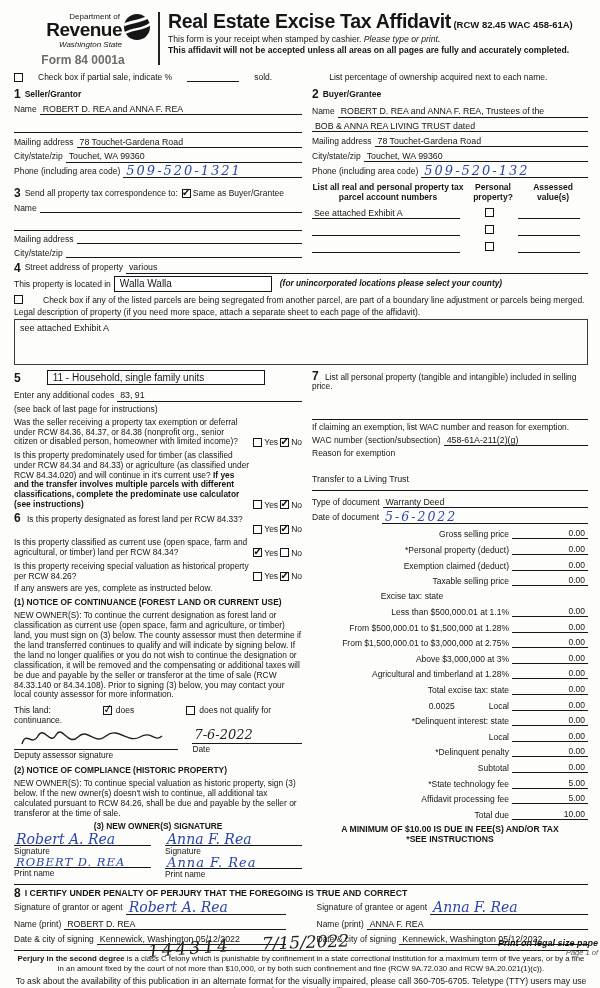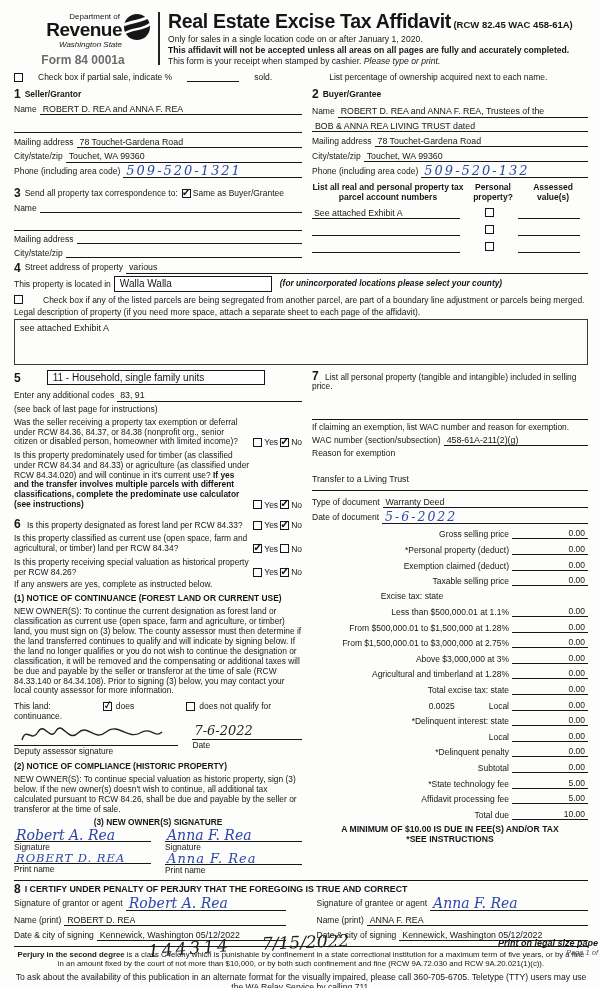--- a/index.html
+++ b/index.html
@@ -113,23 +113,22 @@
         </svg>
       </div>
       <div class="formnum">Form 84 0001a</div>
     </div>
     <div class="hdr-div"></div>
     <div class="hdr-main">
       <div>
         <span class="title">Real Estate Excise Tax Affidavit</span>
         <span class="title-rcw">(RCW 82.45 WAC 458-61A)</span>
       </div>
-      <div class="sub">Only for sales in a single location code on or after January 1, 2020.</div>
+      <div class="sub"><span>This form is your receipt when stamped by cashier.</span> <span class="i">Please type or print.</span></div>
       <div class="sub b">This affidavit will not be accepted unless all areas on all pages are fully and accurately completed.</div>
-      <div class="sub"><span>This form is your receipt when stamped by cashier.</span> <span class="i">Please type or print.</span></div>
     </div>
   </div>
 
   <div class="partial">
     <span class="cb"></span>
     <span>Check box if partial sale, indicate %</span>
     <span class="blank"></span>
     <span>sold.</span>
     <span class="partial-note">List percentage of ownership acquired next to each name.</span>
   </div>
@@ -277,21 +276,21 @@
       <div class="qrow">
         <span class="qtext"><span>Is this property predominately used for timber (as classified under RCW 84.34 and 84.33) or agriculture (as classified under RCW 84.34.020) and will continue in it's current use?</span> <span class="b">If yes and the transfer involves multiple parcels with different classifications, complete the predominate use calculator (see instructions)</span></span>
         <span class="yn">
           <span class="cb"></span>
             <span>Yes</span>
           <span class="cb ck"></span>
             <span>No</span>
         </span>
       </div>
 
-      <div class="qrow" style="margin-top:8px;">
+      <div class="qrow" style="margin-top:2px;flex-direction:column;">
         <span class="qtext"><span class="snum">6</span> <span>Is this property designated as forest land per RCW 84.33?</span></span>
         <span class="yn">
           <span class="cb"></span>
             <span>Yes</span>
           <span class="cb ck"></span>
             <span>No</span>
         </span>
       </div>
       <div class="qrow">
         <span class="qtext">Is this property classified as current use (open space, farm and agricultural, or timber) land per RCW 84.34?</span>

